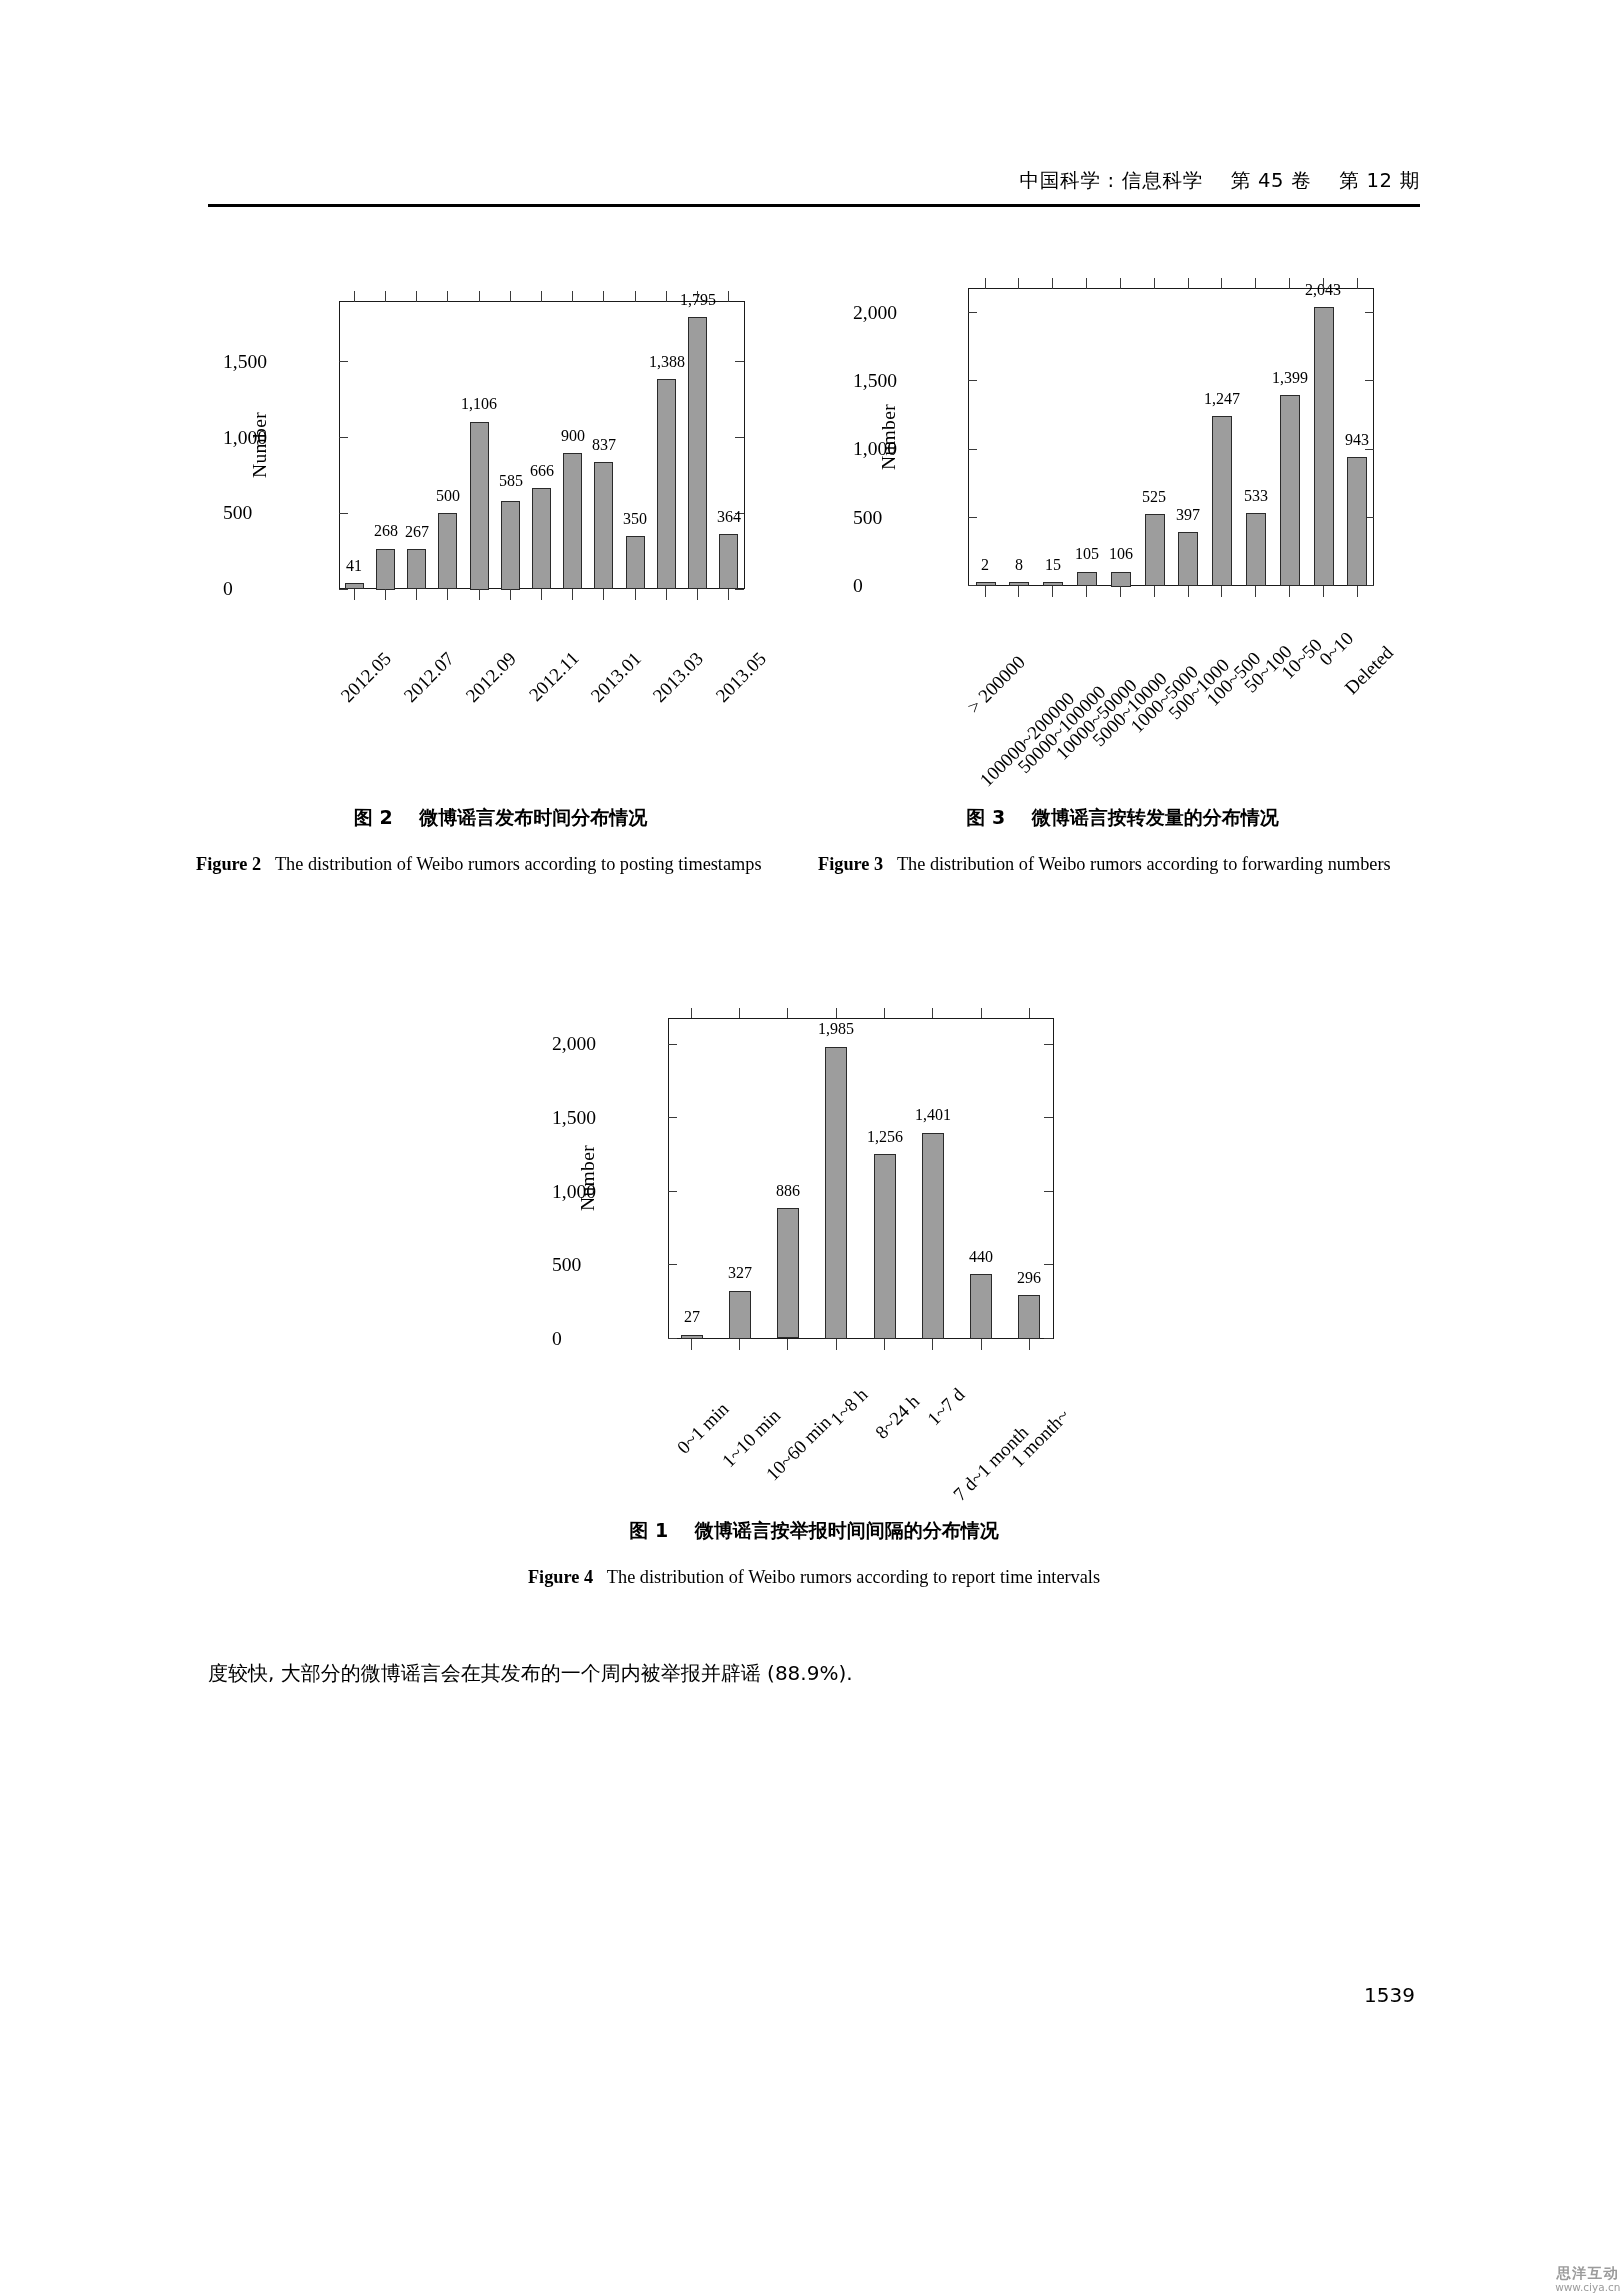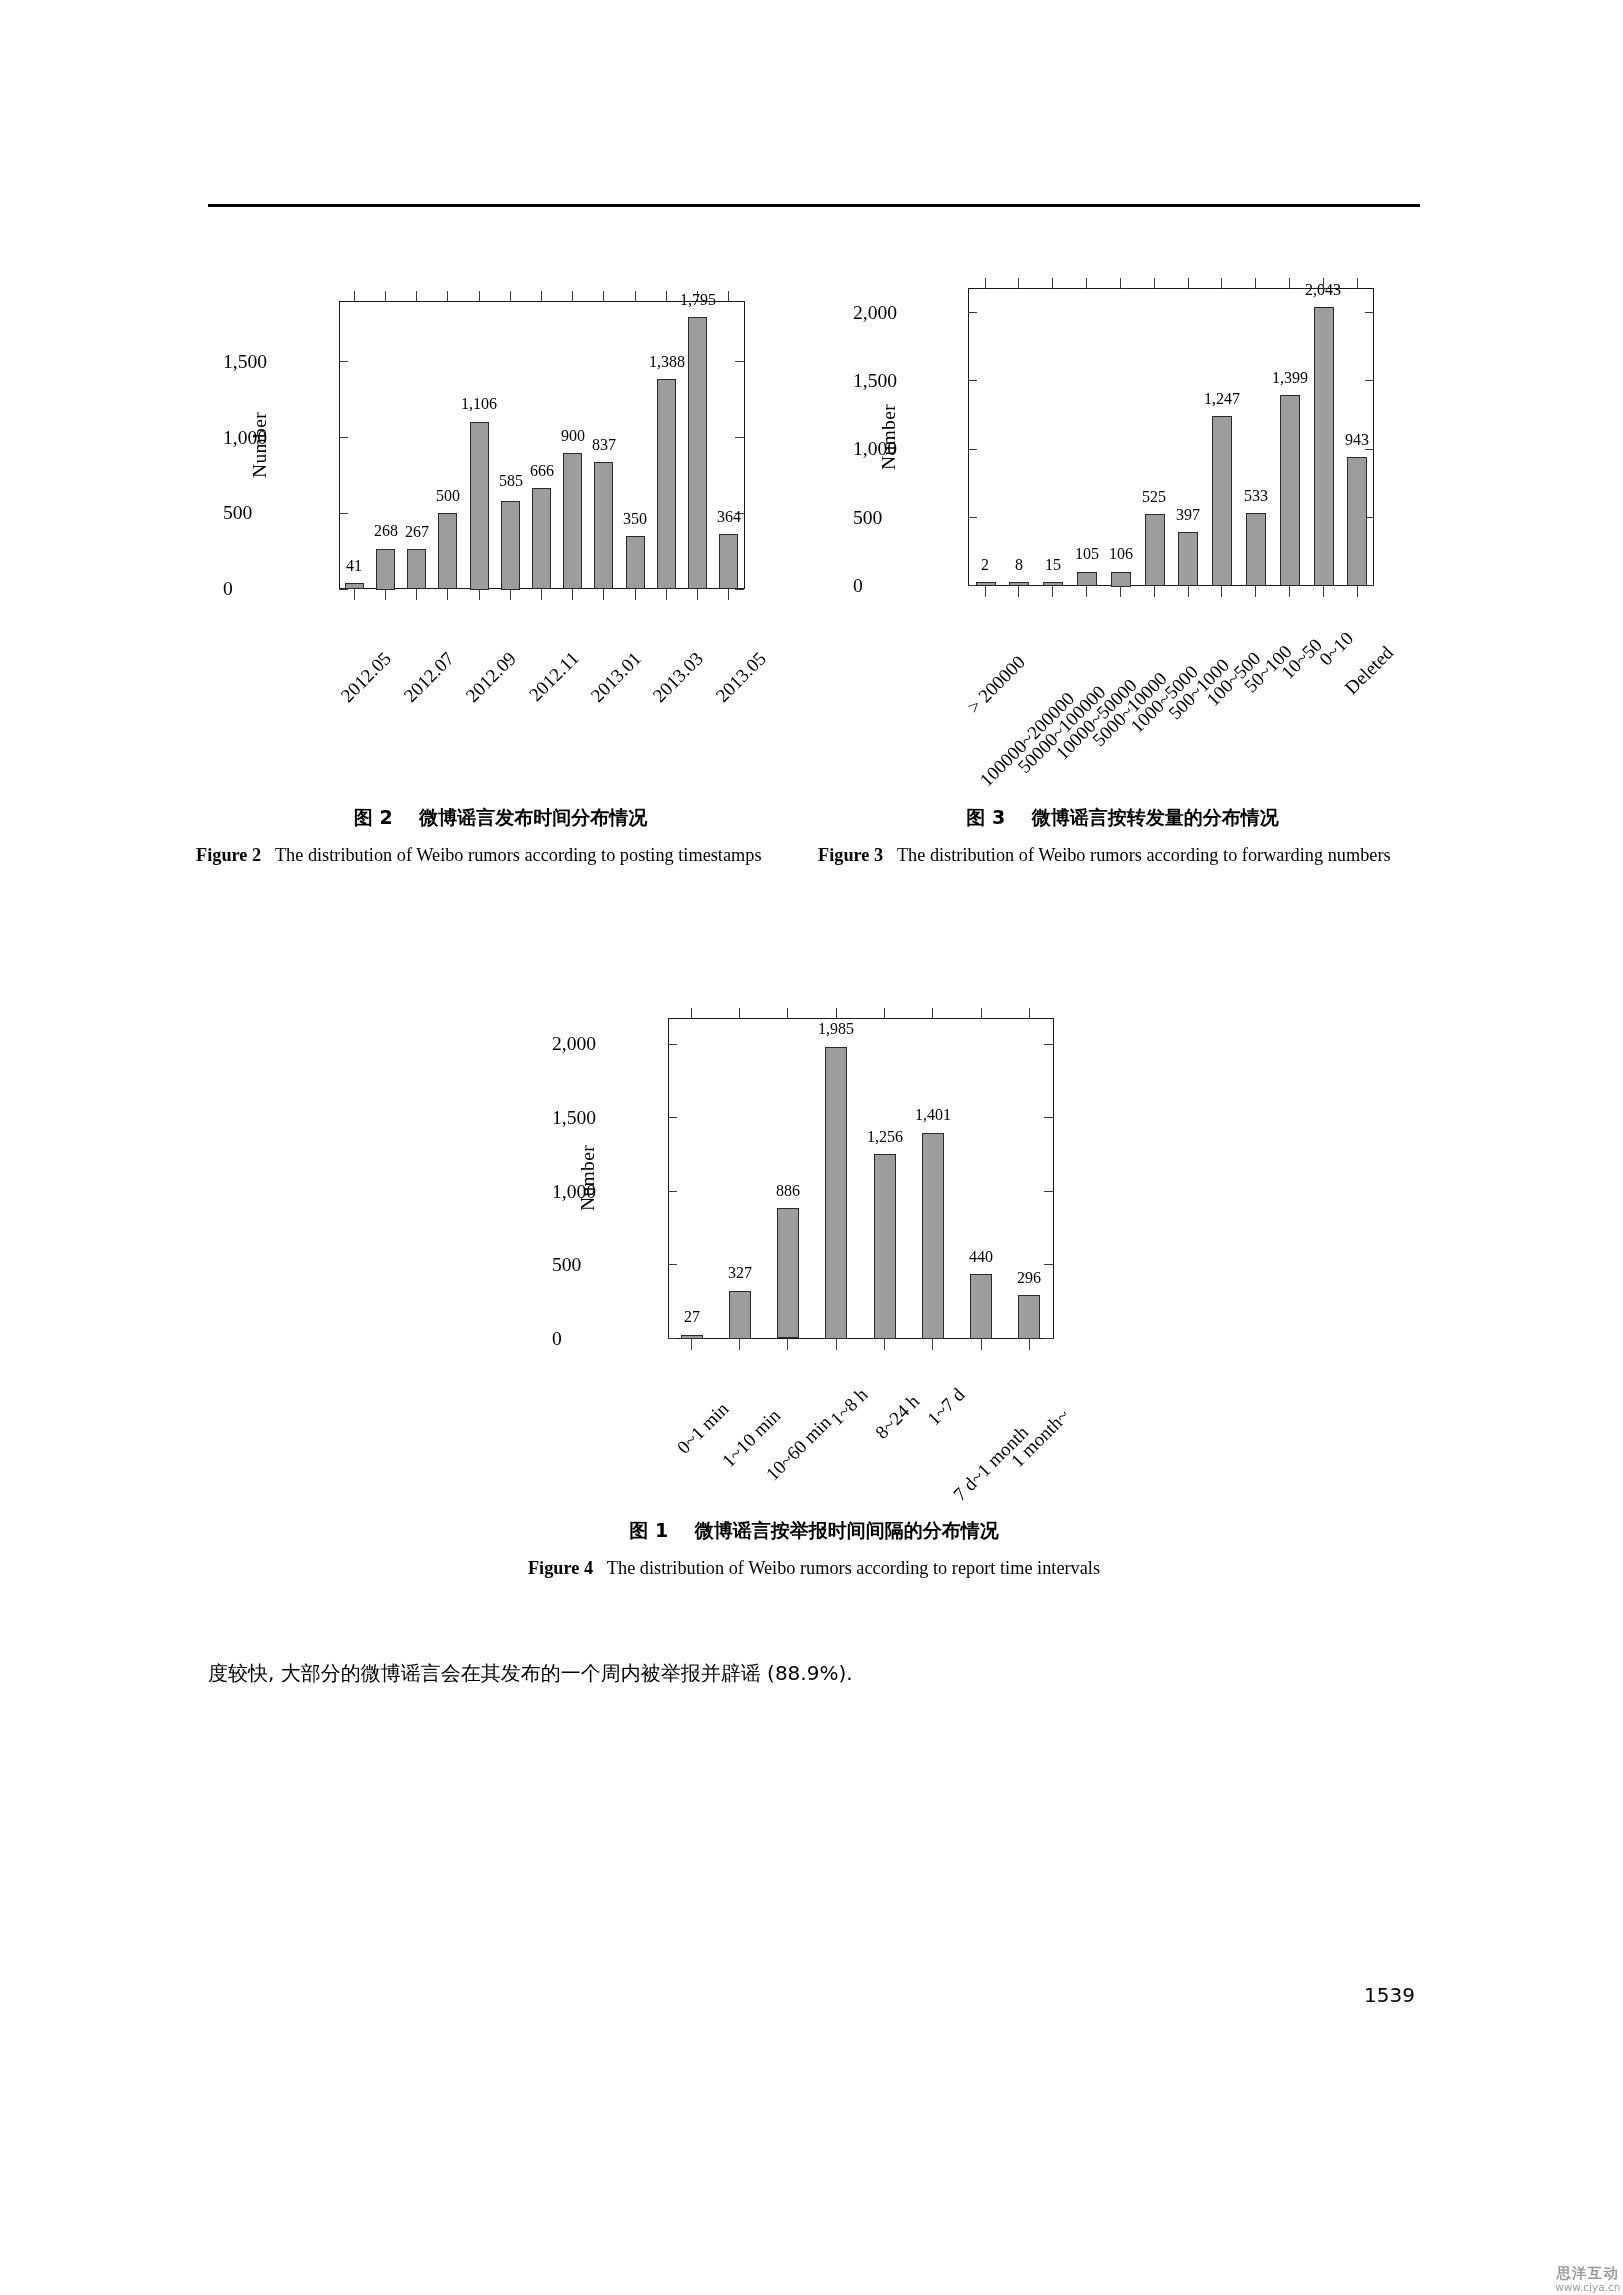--- a/index.html
+++ b/index.html
@@ -62,21 +62,21 @@
     text-align:right;
   }
 
   
   .cap { position:absolute; }
   .cap-cn {
     font-family:"DejaVu Sans", sans-serif;
     font-size:19px; font-weight:700; text-align:center; white-space:pre;
   }
   .cap-en {
-    font-size:18.3px; line-height:1.45; text-align:left; margin-top:11px;
+    font-size:18.3px; line-height:1.45; text-align:left; margin-top:20px;
   }
   .cap-en b { font-weight:700; }
   .cap-center .cap-en { text-align:center; }
 
   
   .body-text {
     position:absolute; left:208px; width:1212px;
     font-family:"DejaVu Sans", sans-serif;
     font-size:20px; line-height:35px; text-align:justify;
     text-justify:inter-character;
@@ -97,20 +97,23 @@
     font-family:"DejaVu Sans", sans-serif;
   }
   .watermark .wm1 { font-size:14.4px; letter-spacing:1.3px; font-weight:700; }
   .watermark .wm2 { font-size:10.5px; letter-spacing:0px; margin-top:1.3px; }
 </style>
 </head>
 <body>
 
 <div class="page">
 
+  <div class="header-band">
+    <div class="header-text">中国科学 : 信息科学    第 45 卷    第 12 期</div>
+  </div>
   <div class="header-rule"></div>
 
   <div class="fig" id="fig2" style="left:208px; top:249px; width:589px; height:497px;">
     <div class="plotwrap" id="fig2-plot" style="position:absolute; left:0; top:0; width:589px; height:497px;">
         <div class="axis-box" style="left: 131px; top: 52px; width: 406px; height: 288px; border-color: rgb(26, 26, 26);"></div>
         <div class="ylabel" style="left: 41px; top: 196px; transform: rotate(180deg) translateY(50%);">Number</div>
         <div class="tick-h" style="left: 131px; top: 340px; width: 9.2px;"></div>
         <div class="tick-h" style="left: 527px; top: 340px; width: 9.2px;"></div>
         <div class="ytick-label" style="right: 469px; top: 340px; width: 105px;">0</div>
         <div class="tick-h" style="left: 131px; top: 264px; width: 9.2px;"></div>

